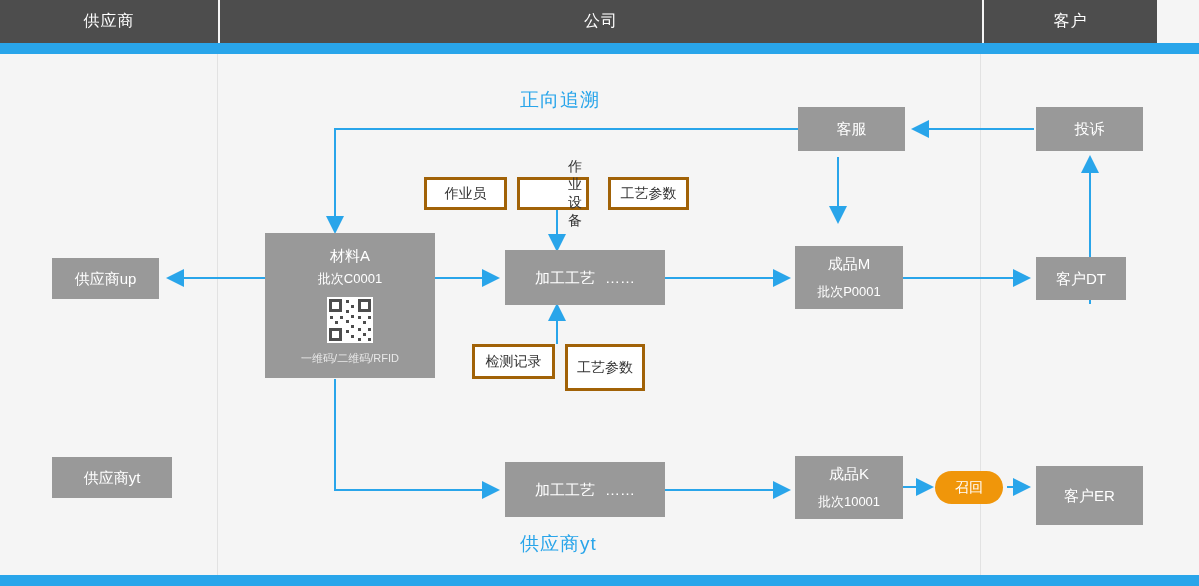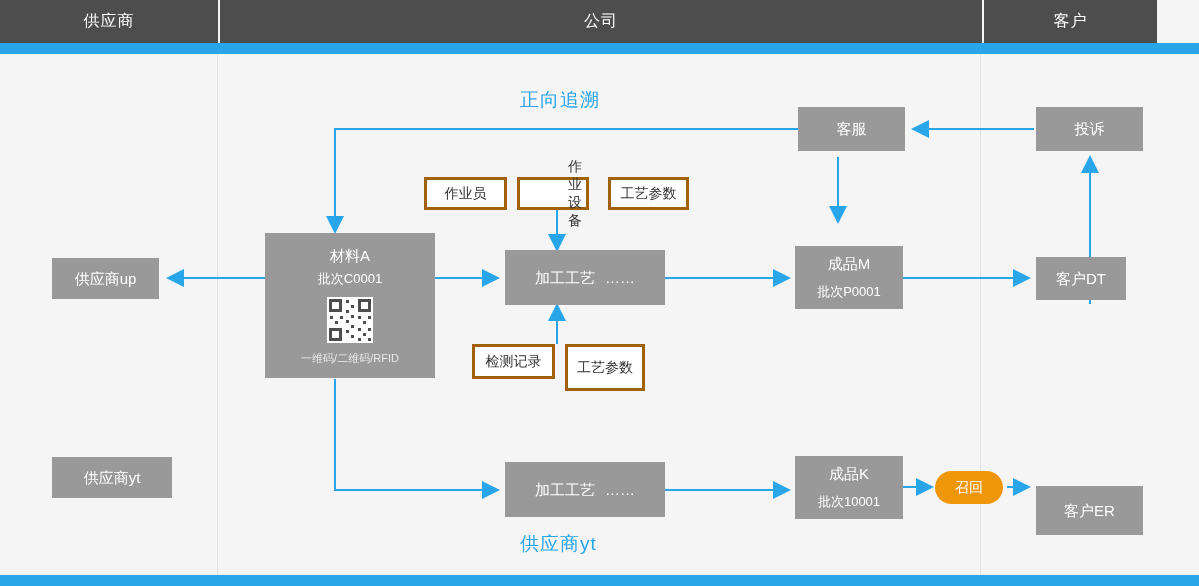--- a/index.html
+++ b/index.html
@@ -237,21 +237,21 @@
   <div class="node" style="left:798px;top:53px;width:107px;height:44px;">
     <span>客服</span>
   </div>
   <div class="node" style="left:1036px;top:53px;width:107px;height:44px;">
     <span>投诉</span>
   </div>
 
   <div class="node" style="left:1036px;top:203px;width:90px;height:43px;">
     <span>客户DT</span>
   </div>
-  <div class="node" style="left:1036px;top:412px;width:107px;height:49px;margin-top:20px;">
+  <div class="node" style="left:1036px;top:412px;width:107px;height:59px;">
     <span>客户ER</span>
   </div>
 
   <div class="recall" style="left:935px;top:417px;width:68px;height:33px;">
     <span>召回</span>
   </div>
 
 </div>
 
 </body></html>

